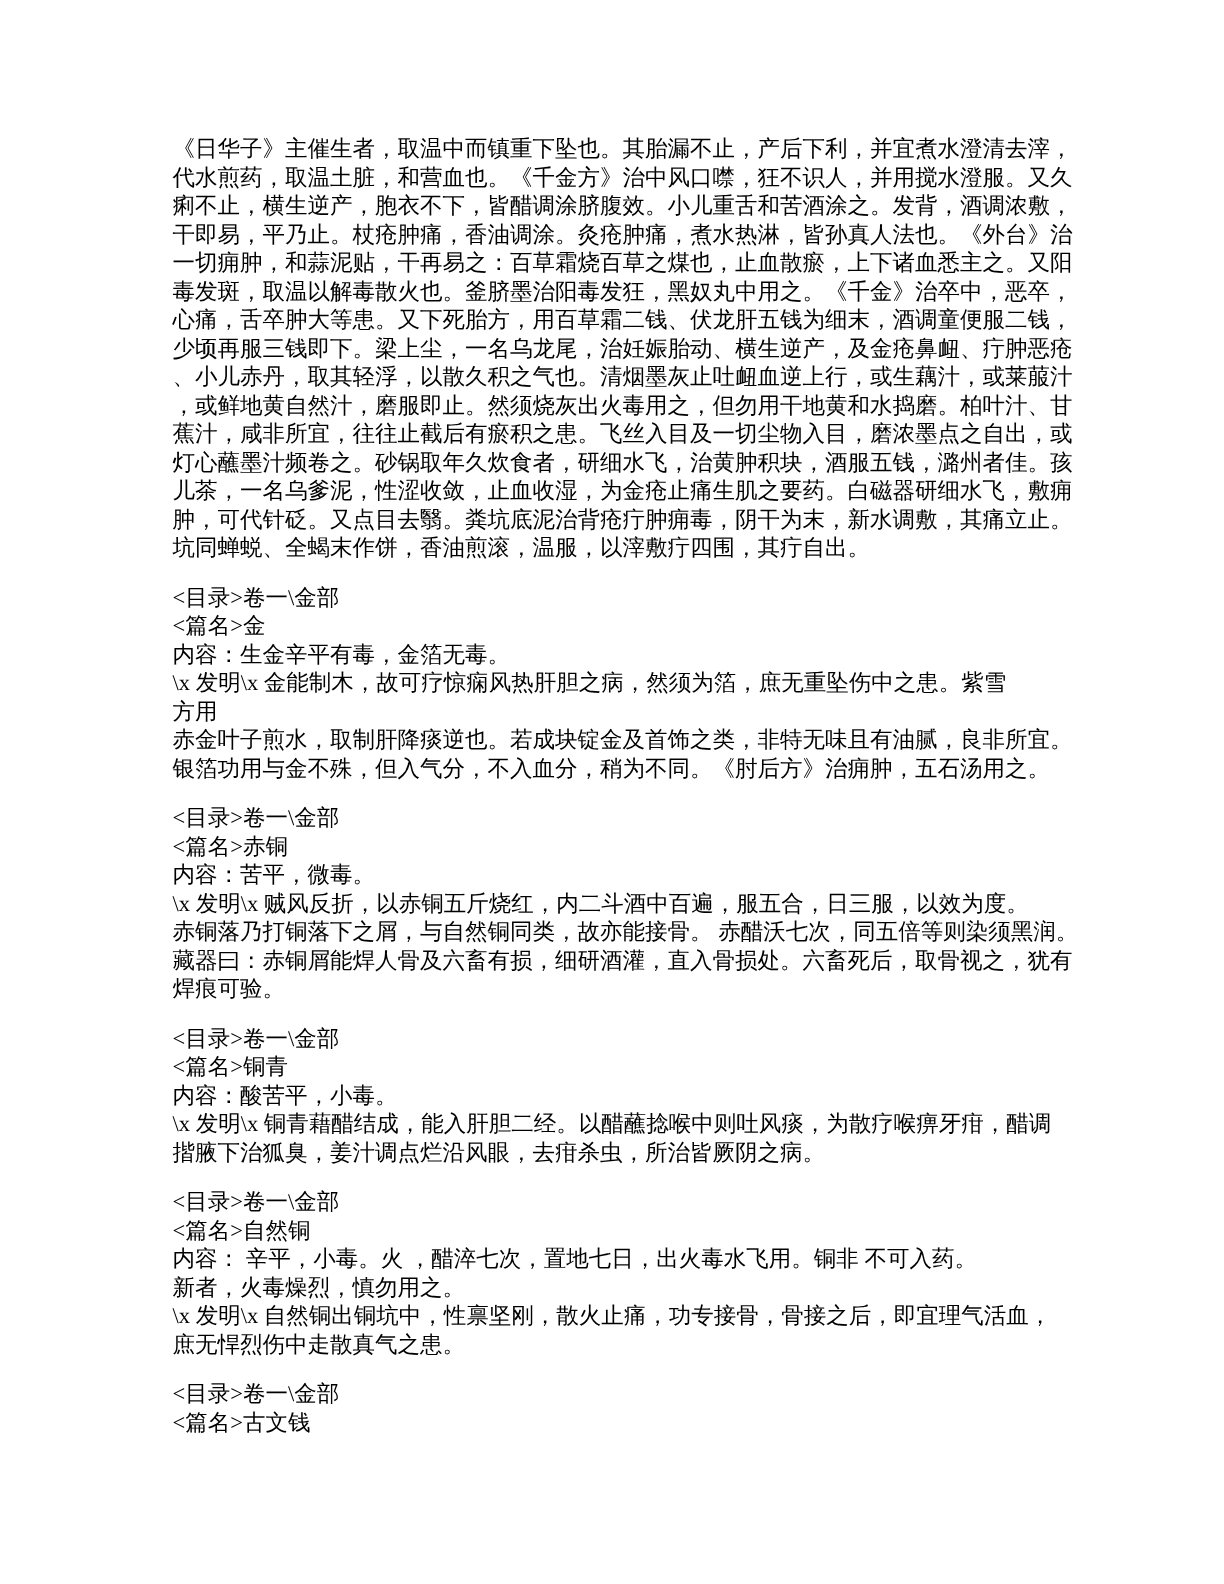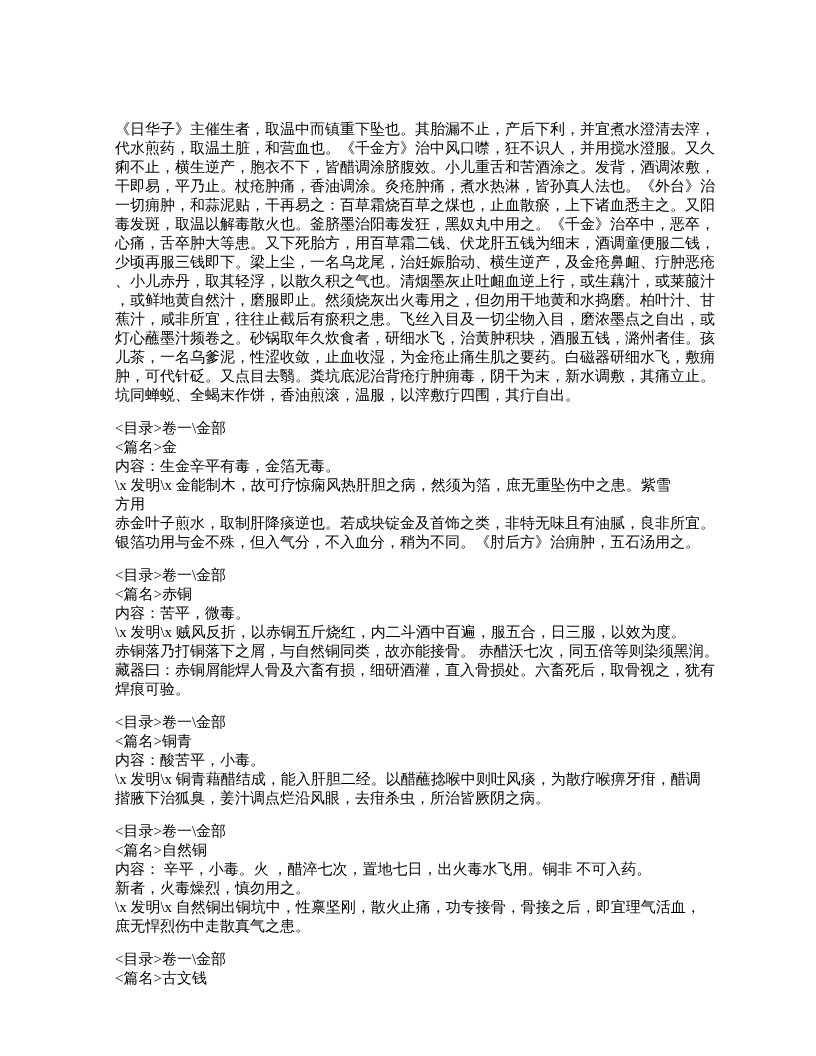--- a/index.html
+++ b/index.html
@@ -15,21 +15,20 @@
     background: #ffffff;
     padding: 91px 100px 0 115px;
     overflow: hidden;
   }
   .textcol {
     width: 595px;
     font-family: "Liberation Serif", "DejaVu Serif", serif;
     font-size: 15px;
     line-height: 19px;
     color: #000000;
-    margin-top: 29px;
   }
   pre.block {
     margin: 0 0 14px 0;
     padding: 0;
     font: inherit;
     white-space: pre;
     letter-spacing: 0;
   }
 </style>
 </head>

